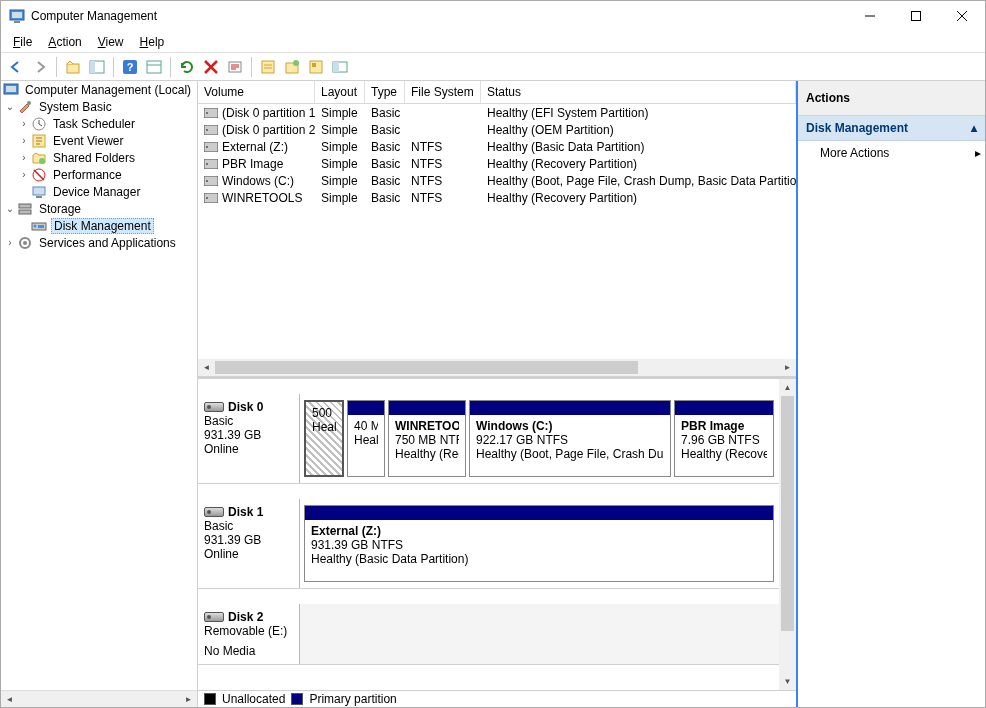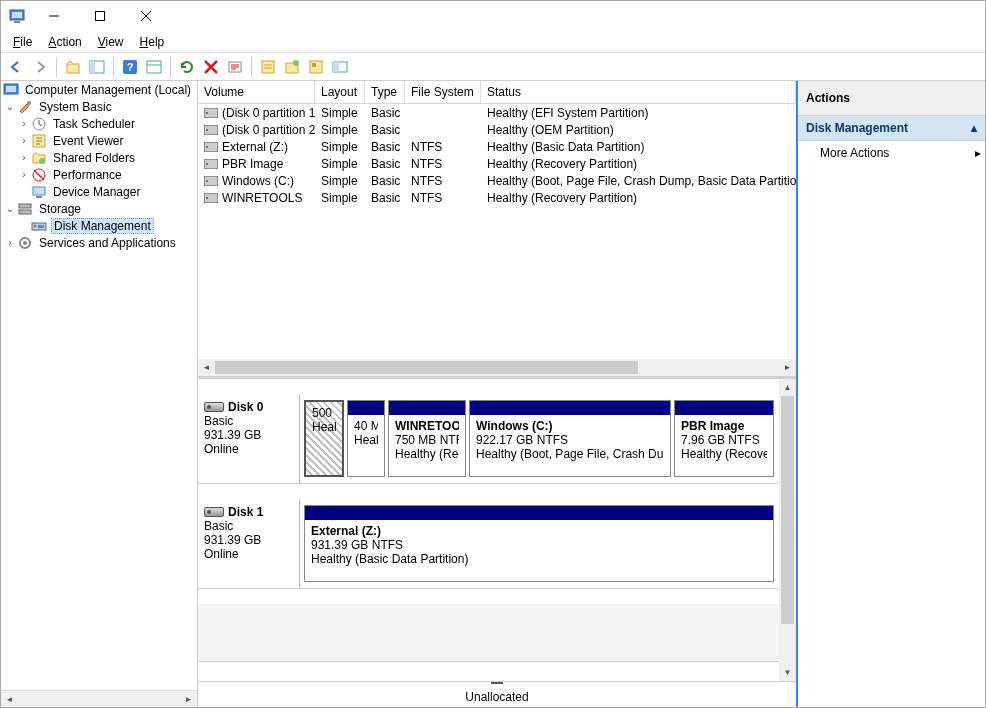--- a/index.html
+++ b/index.html
@@ -154,21 +154,21 @@
   .part .part-line { white-space:nowrap; overflow:hidden; }
   .disk-vscroll {
     position:absolute; right:0; top:0; bottom:0; width:17px; background:#f0f0f0;
     display:flex; flex-direction:column;
   }
   .disk-vscroll .sb-btn { height:17px; display:flex;align-items:center;justify-content:center;font-size:8px;color:#555;}
   .disk-vscroll .sb-track { flex:1; position:relative;}
   .disk-vscroll .sb-thumb { position:absolute; top:0; left:2px; right:2px; height:85%; background:#cdcdcd;}
   
   .legend {
-    height:26px; border-top:1px solid #d0d0d0; display:flex; align-items:center; padding:0 6px; gap:6px;flex-direction:column;
+    height:17px; border-top:1px solid #d0d0d0; display:flex; align-items:center; padding:0 6px; gap:6px;
   }
   .legend-swatch { width:12px; height:12px; border:1px solid #555; }
   
   .actions-panel {
     width: 187px;
     display:flex; flex-direction:column;
   }
   .actions-header {
     height:35px; background:#f0f0f0; border-bottom:1px solid #d0d0d0;
     display:flex; align-items:center; padding:0 8px; font-weight:bold;
@@ -195,20 +195,21 @@
 <div class="window">
 
   <div class="titlebar">
     <span class="app-icon">
       <svg width="16" height="16" viewBox="0 0 16 16">
           <rect x="1" y="2" width="14" height="10" fill="#4a90d9" stroke="#2a5a99"></rect>
           <rect x="3" y="4" width="10" height="6" fill="#cde"></rect>
           <rect x="5" y="13" width="6" height="2" fill="#888"></rect>
         </svg>
     </span>
+    <span class="title">Computer Management</span>
     <div class="win-btns">
       <div class="win-btn">
         <svg width="10" height="10">
             <line x1="0" y1="5" x2="10" y2="5" stroke="#000"></line>
           </svg>
       </div>
       <div class="win-btn">
         <svg width="10" height="10">
             <rect x="0.5" y="0.5" width="9" height="9" fill="none" stroke="#000"></rect>
           </svg>
@@ -606,20 +607,29 @@
                 <div class="part-body">
                   <div class="part-title">External  (Z:)</div>
                   <div class="part-line">931.39 GB NTFS</div>
                   <div class="part-line">Healthy (Basic Data Partition)</div>
                 </div>
               </div>
             </div>
           </div>
 
           <div class="disk-row short">
+            <div class="disk-info">
+              <div class="disk-name">
+                  <span class="mini-disk-icon"></span>
+                  <span>Disk 2</span>
+                </div>
+              <div class="disk-line">Removable (E:)</div>
+              <div style="height:6px;"></div>
+              <div class="disk-line">No Media</div>
+            </div>
             <div class="disk-parts" style="background:#f4f4f4;"></div>
           </div>
 
           <div class="disk-vscroll">
             <div class="sb-btn">▲</div>
             <div class="sb-track">
                 <div class="sb-thumb"></div>
               </div>
             <div class="sb-btn">▼</div>
           </div>

